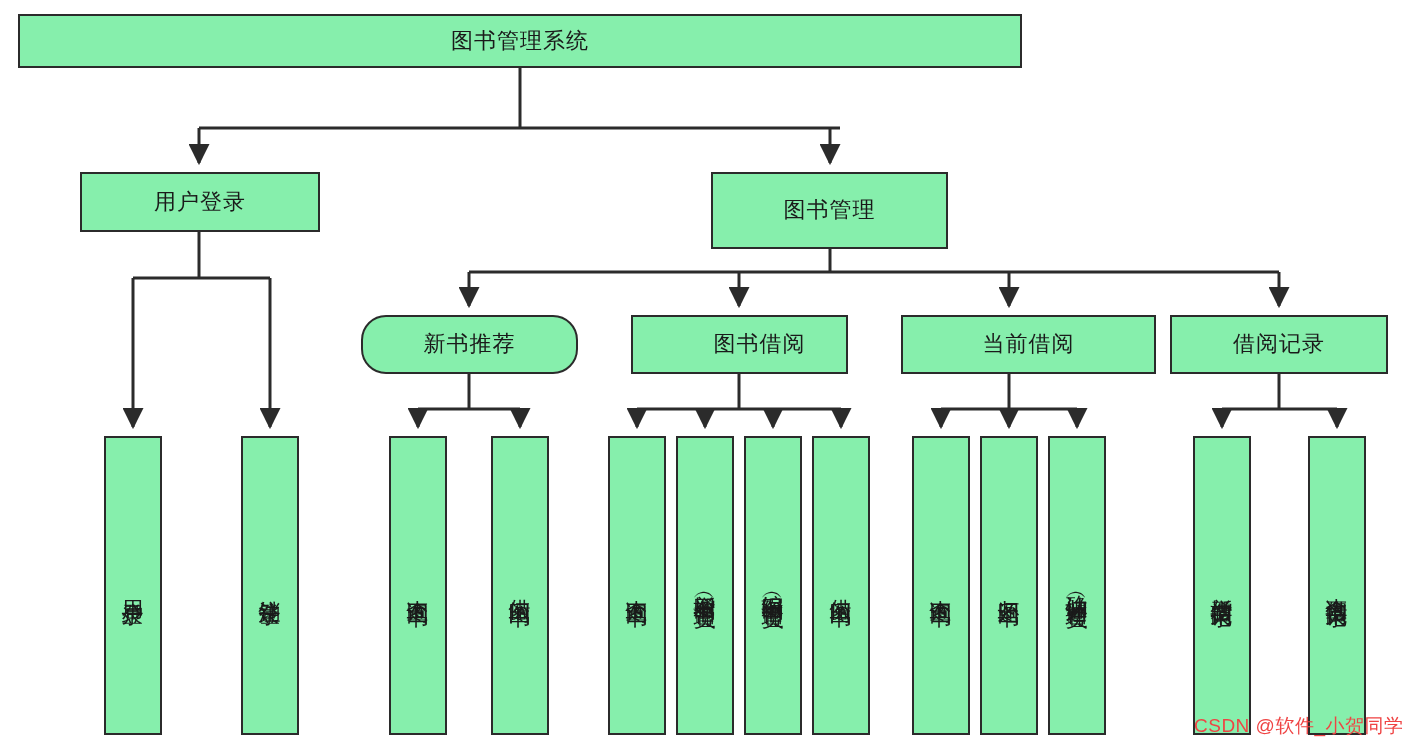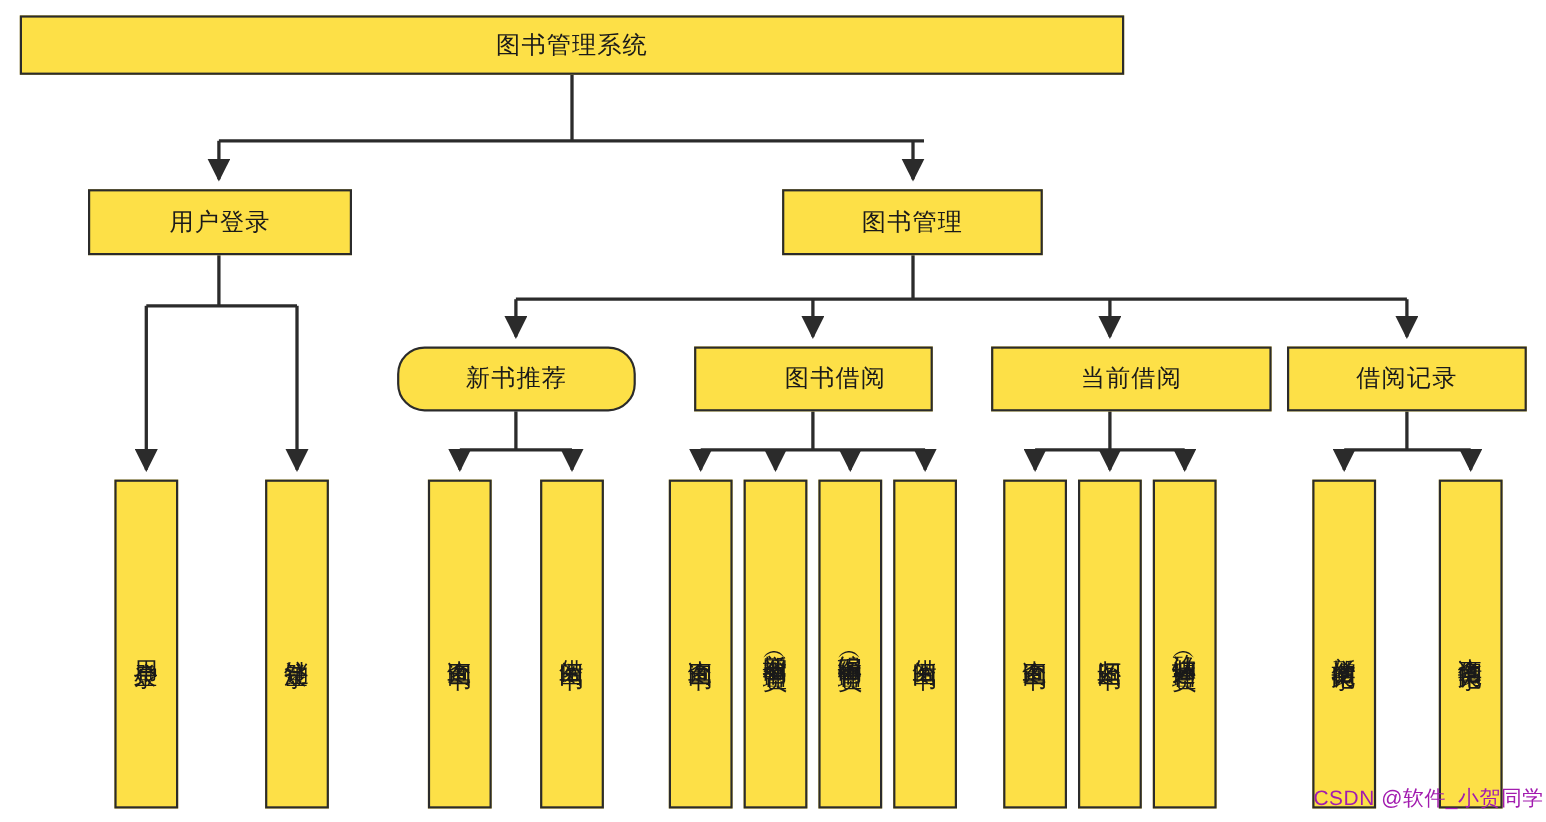--- a/index.html
+++ b/index.html
@@ -22,21 +22,21 @@
     position: absolute;
     left: 0;
     top: 0;
     width: 1405px;
     height: 747px;
     pointer-events: none;
   }
   .node {
     position: absolute;
     box-sizing: border-box;
-    background: #fde047;
+    background: #86efac;
     border: 2px solid #2b2b2b;
     display: flex;
     align-items: center;
     justify-content: center;
     color: #1a1a1a;
   }
   .node.h {
     font-size: 22px;
     letter-spacing: 1px;
     line-height: 1.1;
@@ -54,21 +54,21 @@
     text-orientation: upright;
     font-size: 22px;
     line-height: 1.32;
     letter-spacing: 2px;
     white-space: nowrap;
     color: #1a1a1a;
   }
   .watermark {
     position: absolute;
     font-size: 19px;
-    color: #a21caf;
+    color: #ef4444;
     white-space: nowrap;
     letter-spacing: 0.5px;
     text-align: right;
   }
 </style>
 </head>
 <body>
 
 <div id="canvas">
 
@@ -123,21 +123,21 @@
     </g>
   </svg>
 
   <div class="node root h" style="left:18px; top:14px; width:1004px; height:54px;">
     <span>图书管理系统</span>
   </div>
 
   <div class="node h" style="left:80px; top:172px; width:240px; height:60px;">
     <span>用户登录</span>
   </div>
-  <div class="node h" style="left:711px; top:172px; width:237px; height:60px;">
+  <div class="node h" style="left:711px; top:172px; width:237px; height:77px;">
     <span>图书管理</span>
   </div>
 
   <div class="node h" style="left:361px; top:315px; width:217px; height:59px;border-radius:25px;">
     <span>新书推荐</span>
   </div>
   <div class="node h" style="left:631px; top:315px; width:217px; height:59px;padding-left:40px;">
     <span>图书借阅</span>
   </div>
   <div class="node h" style="left:901px; top:315px; width:255px; height:59px;">

